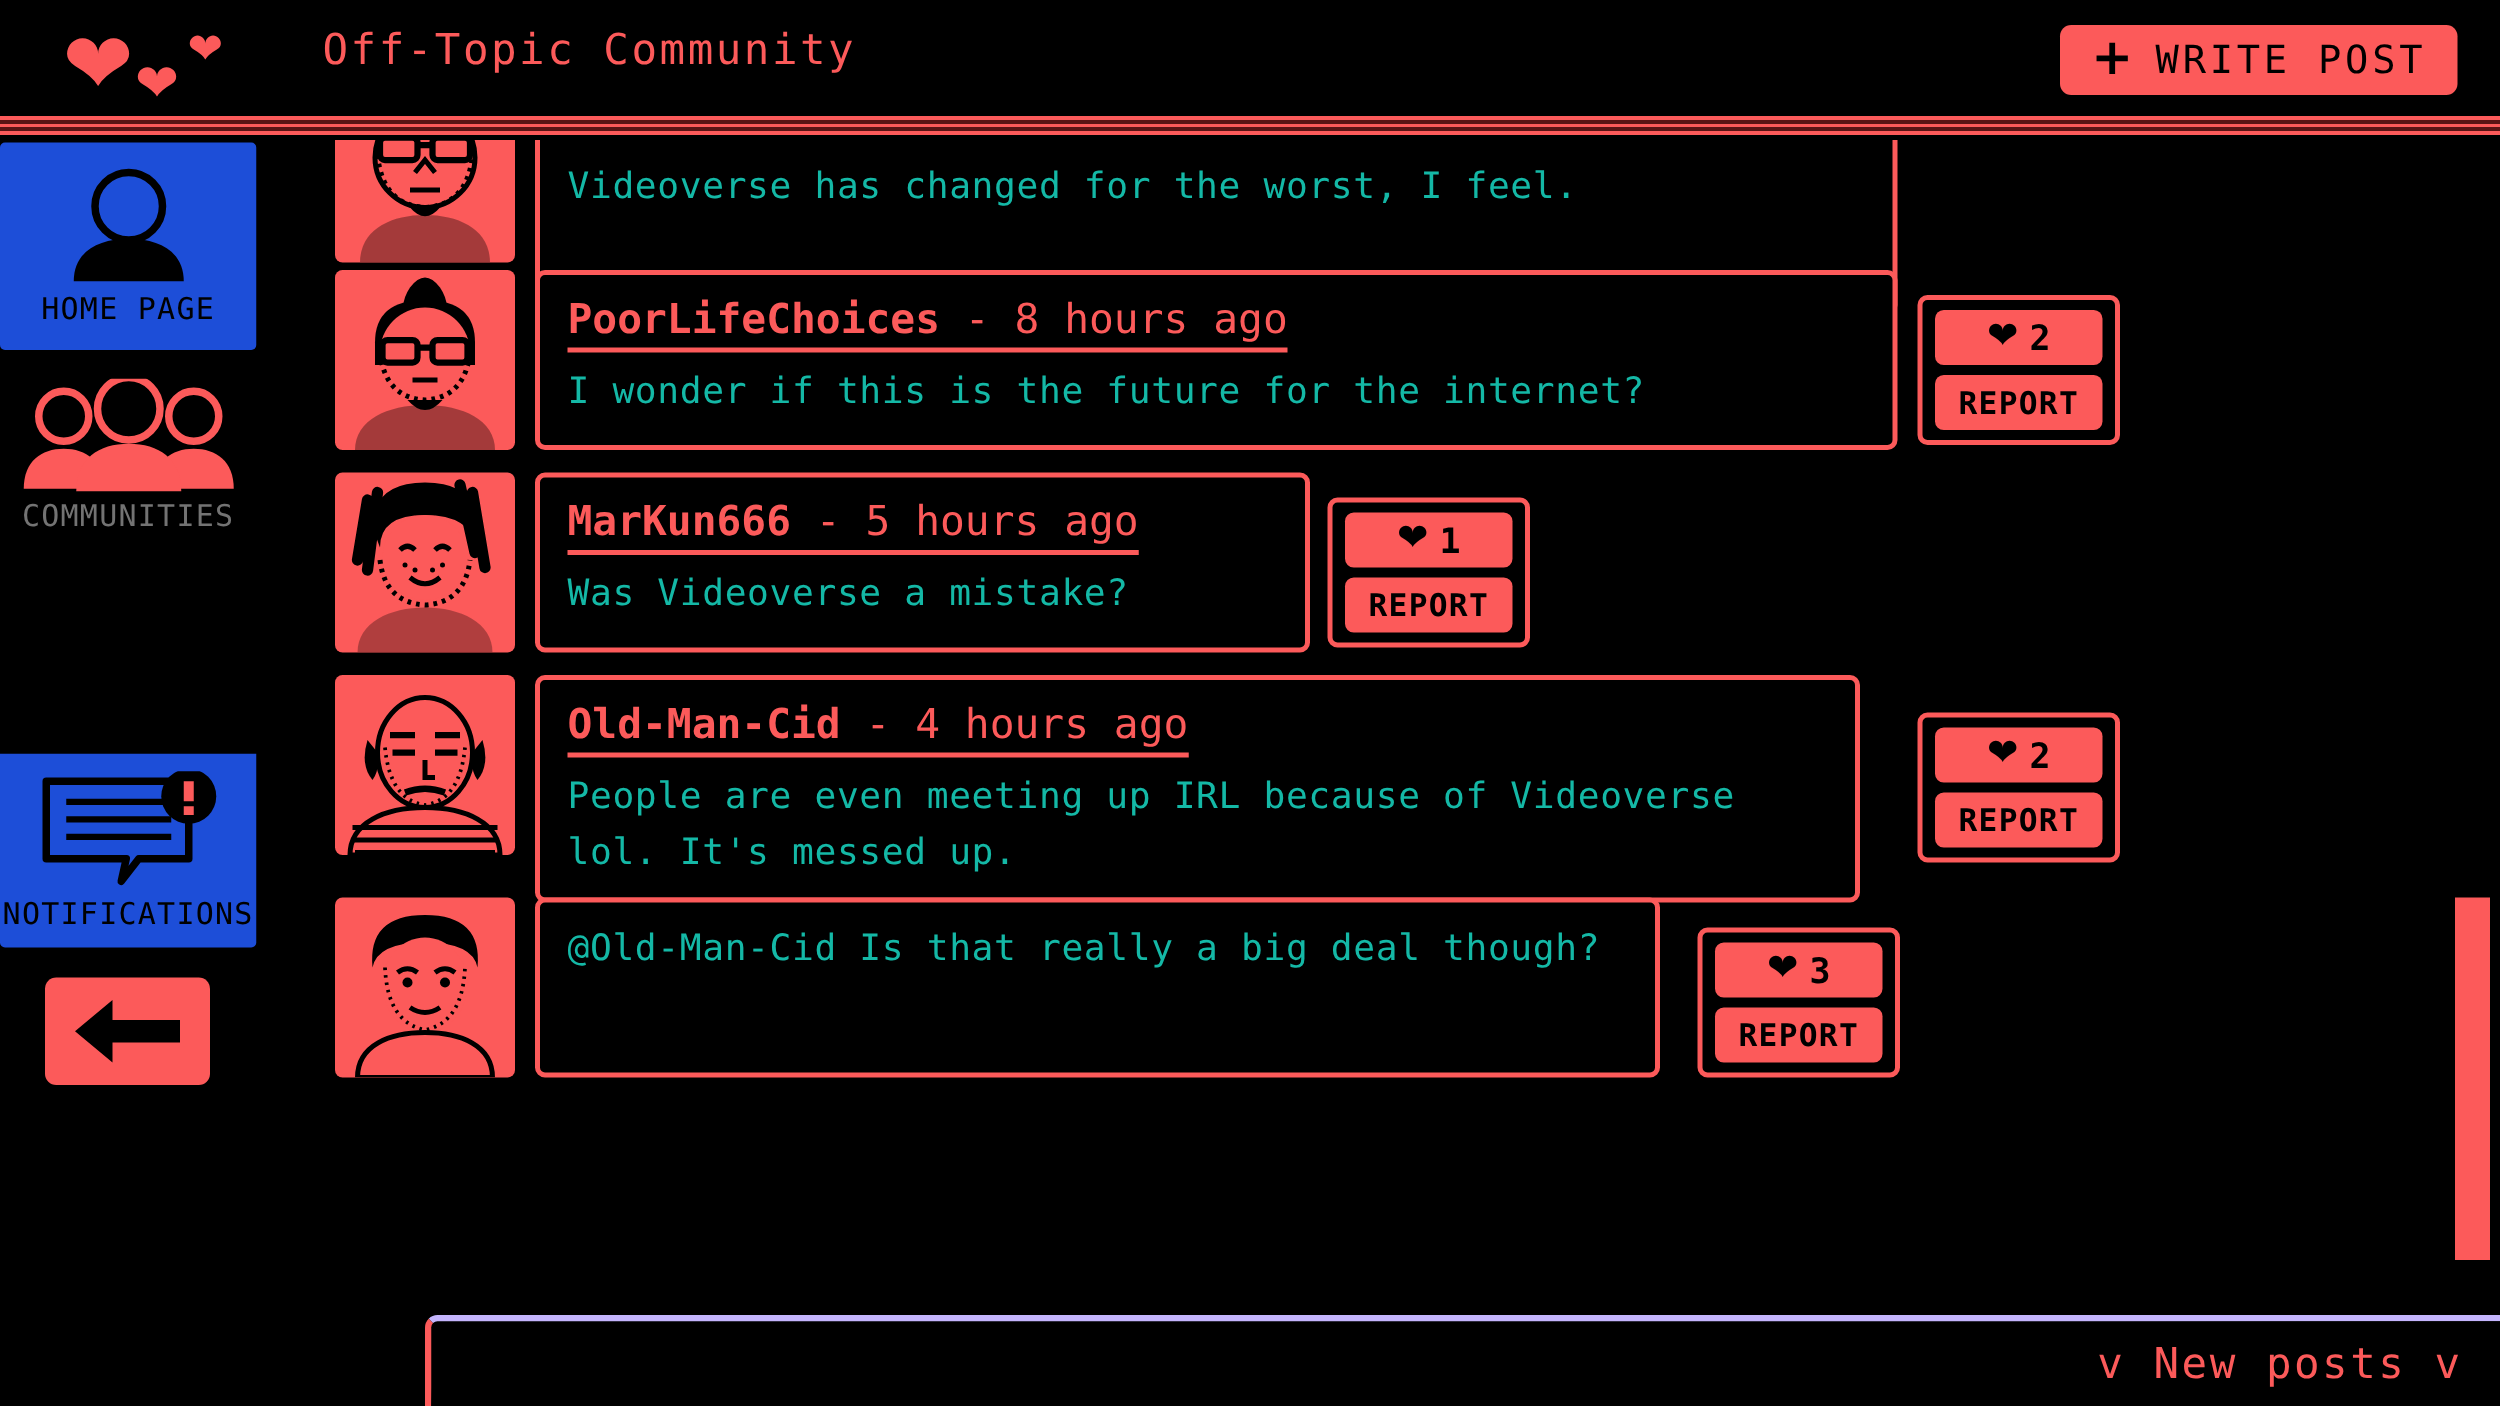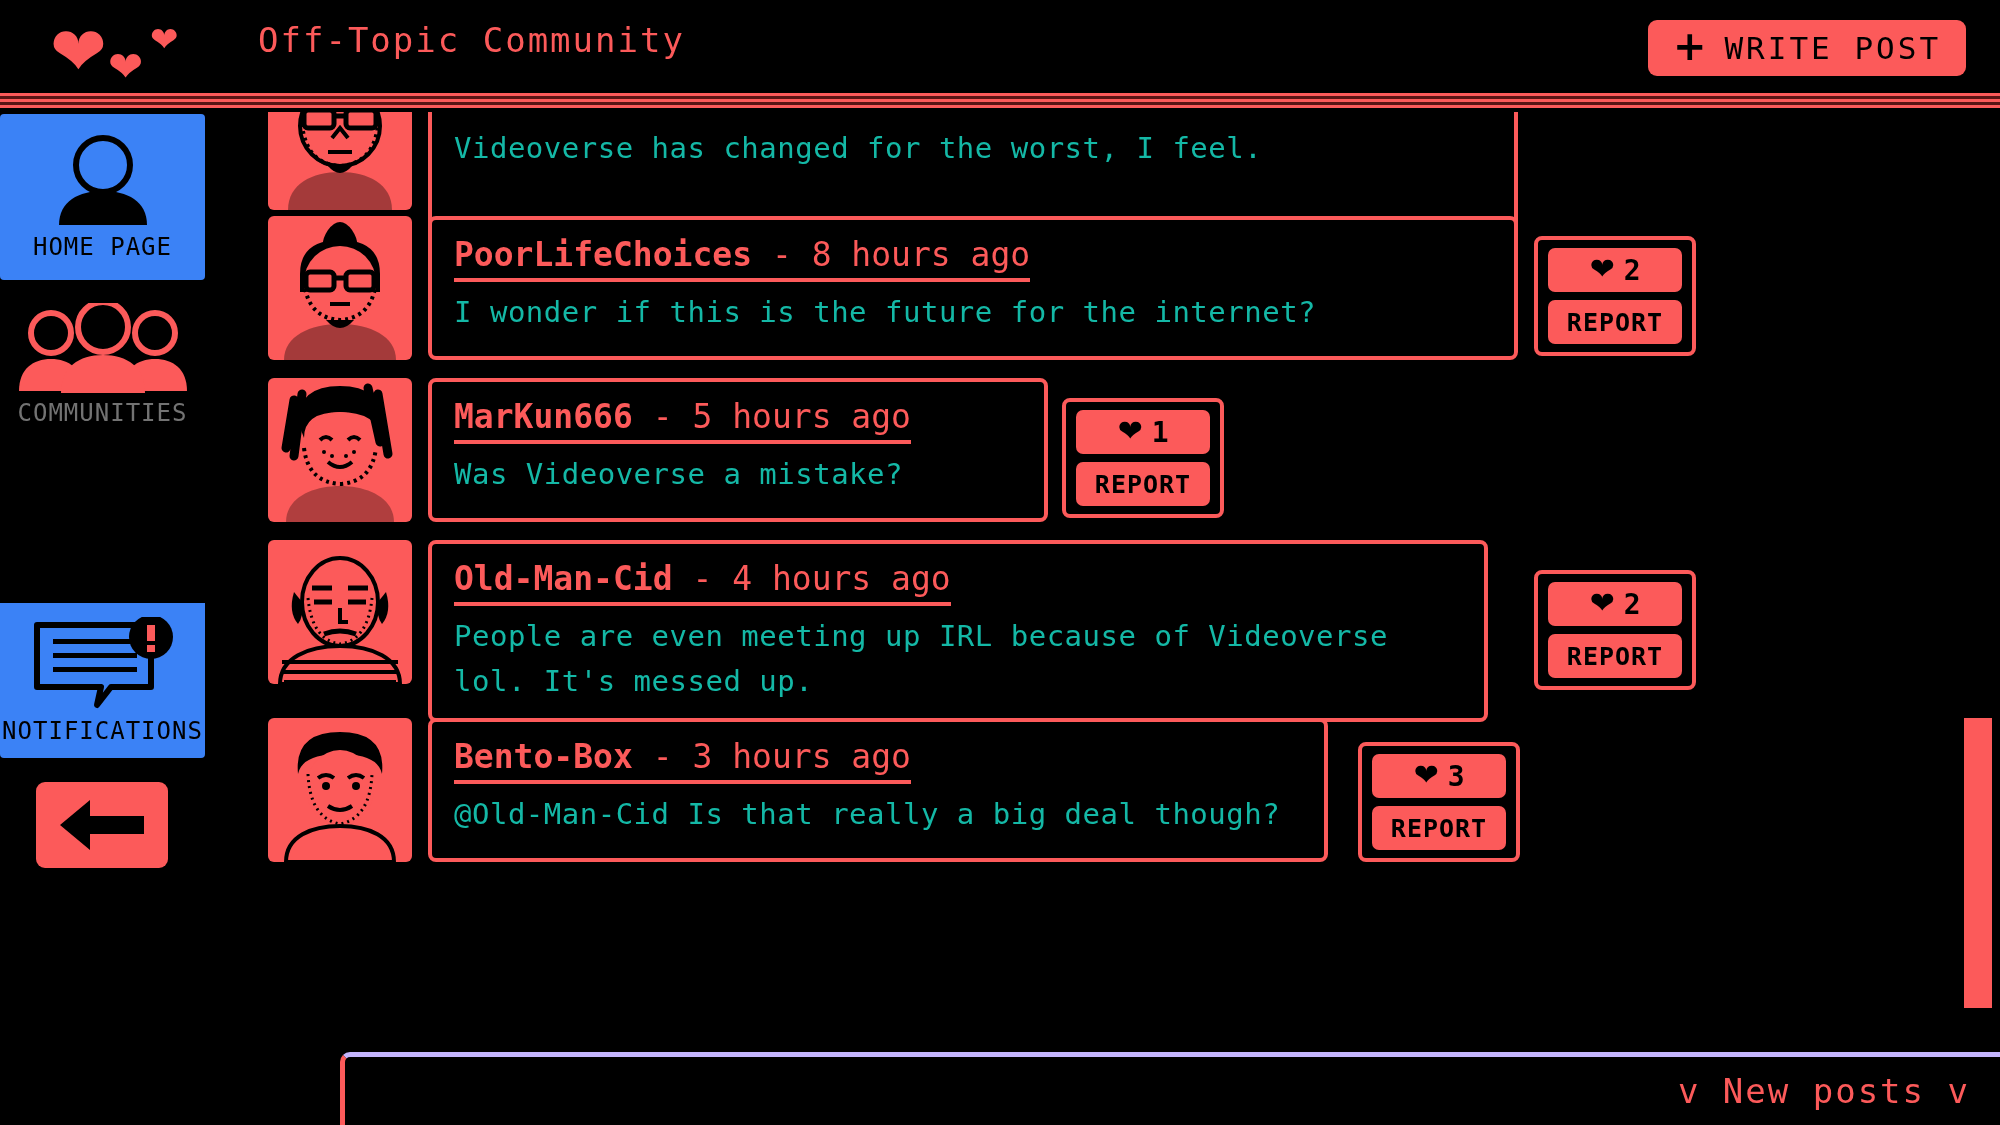--- a/index.html
+++ b/index.html
@@ -113,21 +113,21 @@
     align-items: center;
     justify-content: center;
     cursor: pointer;
   }
   .nav-item .nav-label {
     font-size: 24px;
     letter-spacing: 1px;
     font-family: "DejaVu Sans Mono", monospace;
     margin-top: 4px;
   }
-  .nav-item.active { background: #3b82f6; border-radius: 4px; }
+  .nav-item.active { background: #1d4ed8; border-radius: 4px; }
   .nav-item.active .nav-label { color: #000; }
   .nav-item.plain { background: #000; }
   .nav-item.plain .nav-label { color: #737373; }
 
   #nav-home          { top: 0px;   height: 166px; }
   #nav-communities   { top: 176px; height: 150px; }
   #nav-chat          { top: 334px; height: 152px; border-radius: 4px 4px 0 0;}
   #nav-notifications { top: 489px; height: 155px; border-radius: 0 0 4px 4px;}
 
   .nav-divider {
@@ -466,23 +466,20 @@
         <path d="M50 60 Q58 54 66 60" fill="none" stroke="#000" stroke-width="4"></path>
         <path d="M80 60 Q88 54 96 60" fill="none" stroke="#000" stroke-width="4"></path>
         <circle cx="58" cy="68" r="4" fill="#000"></circle>
         <circle cx="88" cy="68" r="4" fill="#000"></circle>
         <path d="M60 88 Q72 96 84 88" fill="none" stroke="#000" stroke-width="4"></path>
         <path d="M40 56 Q42 100 72 106 Q102 100 104 56" fill="none" stroke="#000" stroke-width="3" stroke-dasharray="2 4"></path>
         <path d="M18 144 C18 118 44 108 72 108 C100 108 126 118 126 144 Z" fill="none" stroke="#000" stroke-width="4"></path>
       </svg>
     </div>
     <div class="post-card" style="width:900px; height:120px;">
-      <div class="post-head">
-        <span class="uname">Bento-Box</span><span class="sep"> - </span><span class="time">3 hours ago</span>
-      </div>
       <div class="post-body">@Old-Man-Cid Is that really a big deal though?</div>
       <div class="actions" style="right:-196px; top:20px;">
         <div class="like-btn">
           <span class="hrt">❤</span>
           <span class="cnt">3</span>
         </div>
         <div class="report-btn">REPORT</div>
       </div>
     </div>
   </div>

